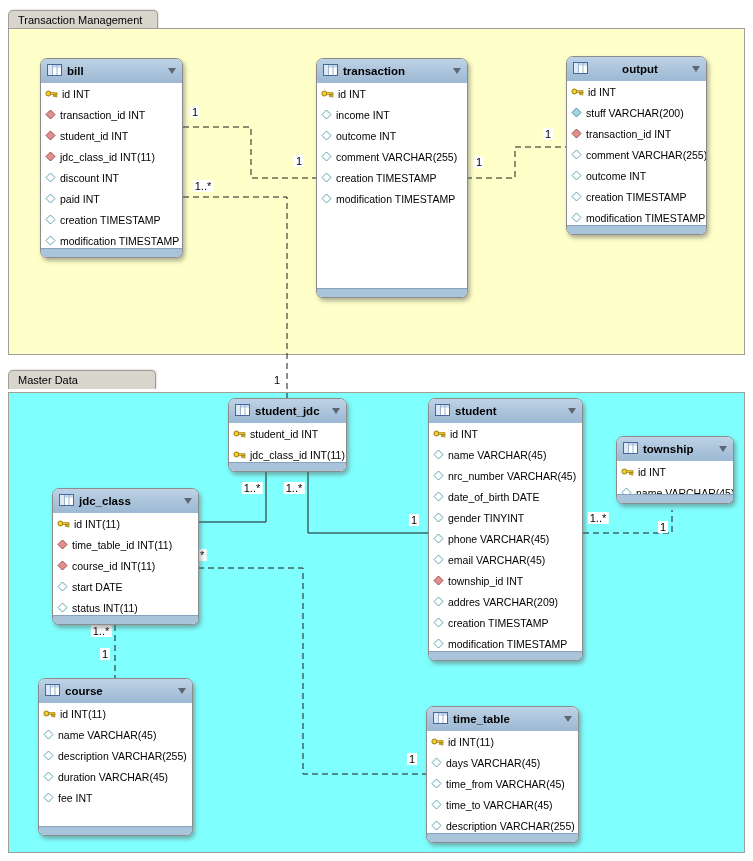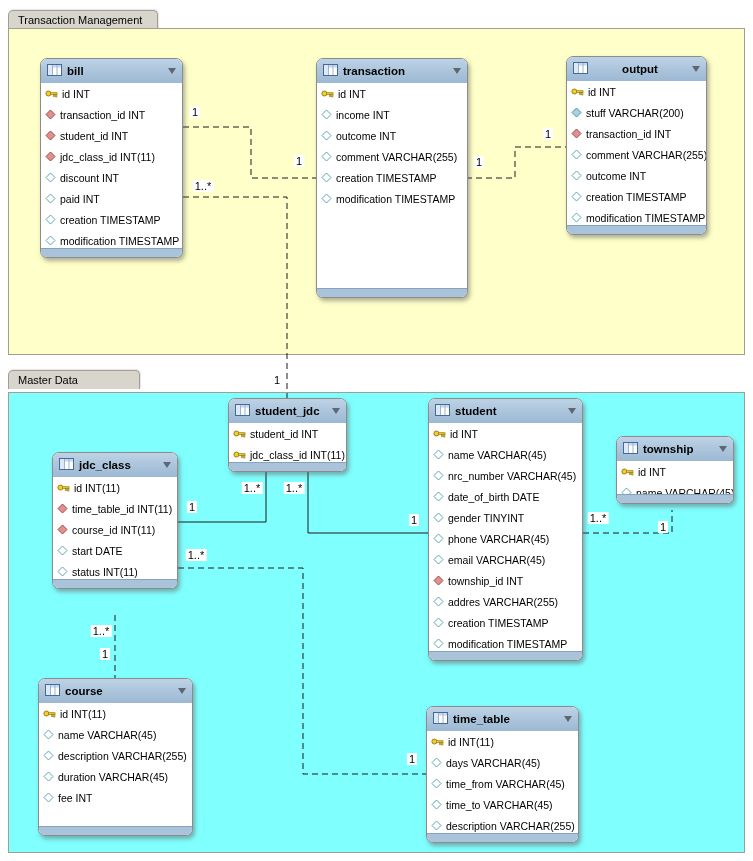--- a/index.html
+++ b/index.html
@@ -31,21 +31,21 @@
   .card-label{position:absolute;transform:translate(-50%,-50%);background:#ffffff;font-size:11px;
     line-height:12px;padding:0 2px;color:#000;}
 </style>
 </head>
 <body>
 
 <div id="canvas">
   <div id="regions">
       <div class="region-tab" style="left: 8px; top: 10px; width: 150px;">Transaction Management</div>
       <div class="region" style="left: 8px; top: 28px; width: 737px; height: 327px; background: rgb(255, 255, 201);"></div>
-      <div class="region-tab" style="left: 8px; top: 370px; width: 132px;">Master Data</div>
+      <div class="region-tab" style="left: 8px; top: 370px; width: 148px;">Master Data</div>
       <div class="region" style="left: 8px; top: 392px; width: 737px; height: 461px; background: rgb(128, 255, 255);"></div>
     </div>
   <svg id="wires" width="753" height="861">
       <polyline points="183,127 251,127 251,178 316,178" class="dashed"></polyline>
       <polyline points="466,178 515,178 515,147 566,147" class="dashed"></polyline>
       <polyline points="183,197 287,197 287,398" class="dashed"></polyline>
       <polyline points="178,522 266,522 266,472"></polyline>
       <polyline points="308,472 308,533 428,533"></polyline>
       <polyline points="115,615 115,678" class="dashed"></polyline>
       <polyline points="178,568 303,568 303,774 426,774" class="dashed"></polyline>
@@ -412,21 +412,21 @@
               </svg>
             </span>
             <span>township_id INT</span>
           </div>
           <div class="tbl-row">
             <span class="cicon">
               <svg width="11" height="11" viewBox="0 0 11 11">
                 <polygon points="5.5,1 10,5.5 5.5,10 1,5.5" fill="#FFFFFF" stroke="#5aa7b4"></polygon>
               </svg>
             </span>
-            <span>addres VARCHAR(255)</span>
+            <span>addres VARCHAR(209)</span>
           </div>
           <div class="tbl-row">
             <span class="cicon">
               <svg width="11" height="11" viewBox="0 0 11 11">
                 <polygon points="5.5,1 10,5.5 5.5,10 1,5.5" fill="#FFFFFF" stroke="#5aa7b4"></polygon>
               </svg>
             </span>
             <span>creation TIMESTAMP</span>
           </div>
           <div class="tbl-row">
@@ -468,21 +468,21 @@
             <span class="cicon">
               <svg width="11" height="11" viewBox="0 0 11 11">
                 <polygon points="5.5,1 10,5.5 5.5,10 1,5.5" fill="#FFFFFF" stroke="#5aa7b4"></polygon>
               </svg>
             </span>
             <span>name VARCHAR(45)</span>
           </div>
         </div>
         <div class="tbl-footer"></div>
       </div>
-      <div class="tbl" style="left: 52px; top: 452px; width: 126px; height: 137px;">
+      <div class="tbl" style="left: 52px; top: 488px; width: 147px; height: 137px;">
         <div class="tbl-header">
           <span class="cicon"><svg width="15" height="12" viewBox="0 0 15 12">
               <rect x="0.5" y="0.5" width="14" height="11" fill="#ffffff" stroke="#46689b"></rect>
               <rect x="1" y="1" width="13" height="2.6" fill="#c7d9ec"></rect>
               <rect x="1" y="1" width="4" height="10" fill="#dde9f5"></rect>
               <line x1="5.5" y1="1" x2="5.5" y2="11" stroke="#9ab4d0"></line>
               <line x1="10" y1="1" x2="10" y2="11" stroke="#9ab4d0"></line>
             </svg></span>
           <span class="tbl-title">jdc_class</span>
           <span class="tbl-arrow"></span>

